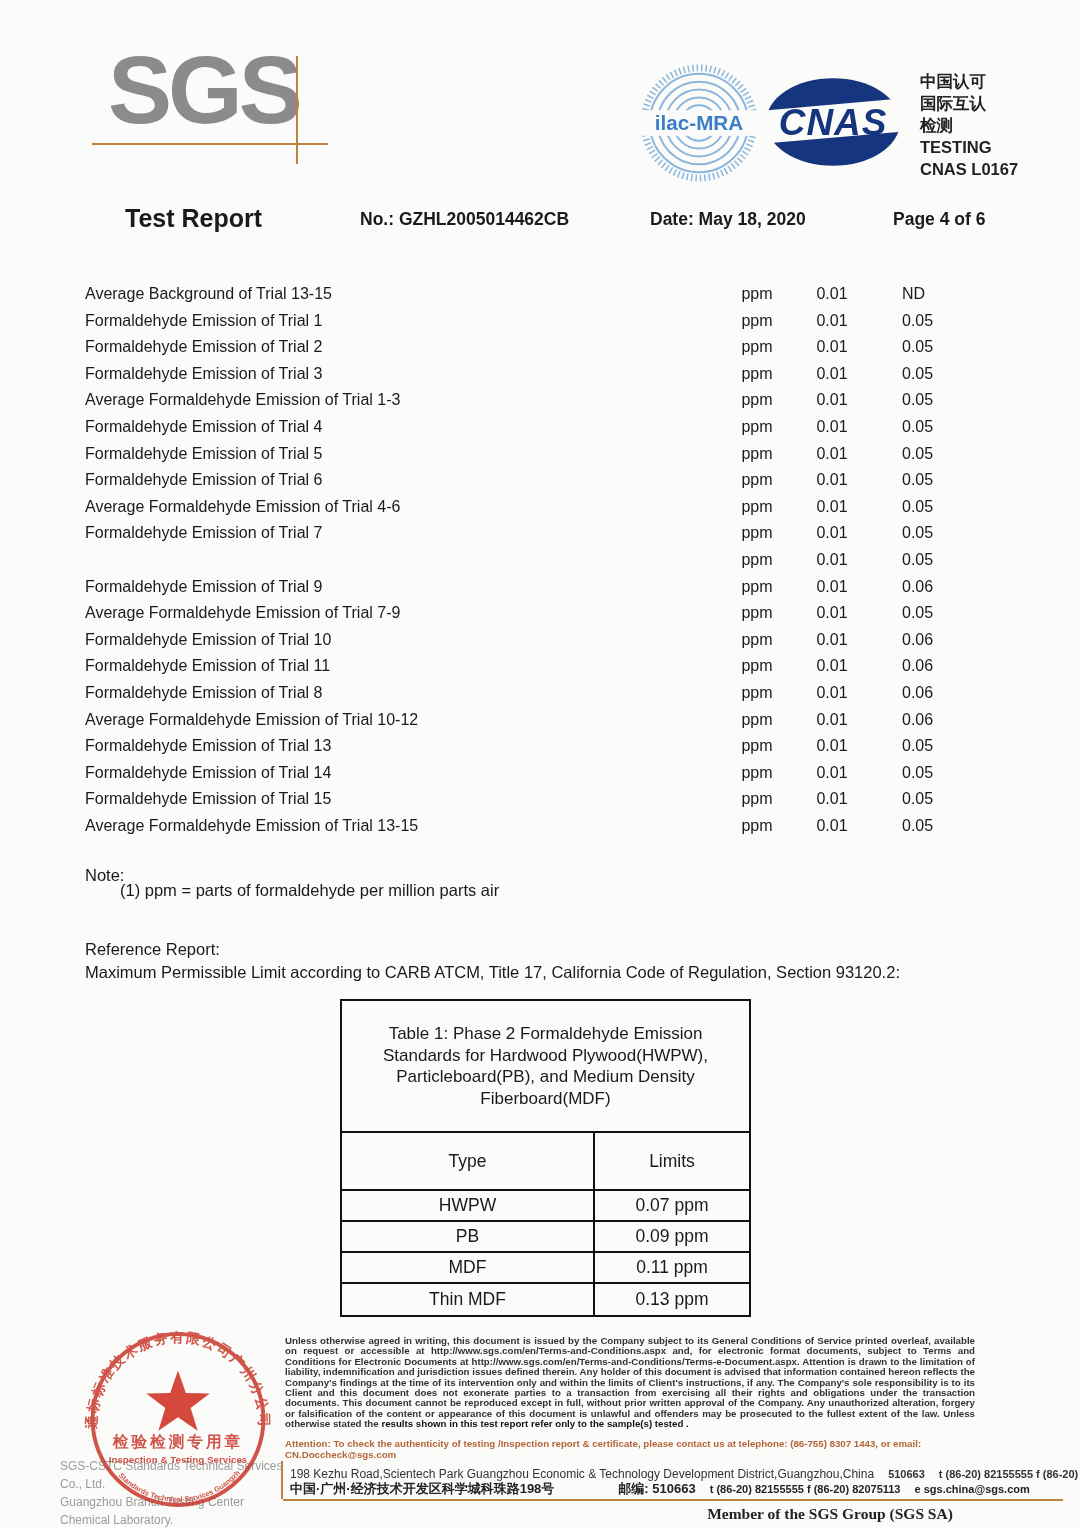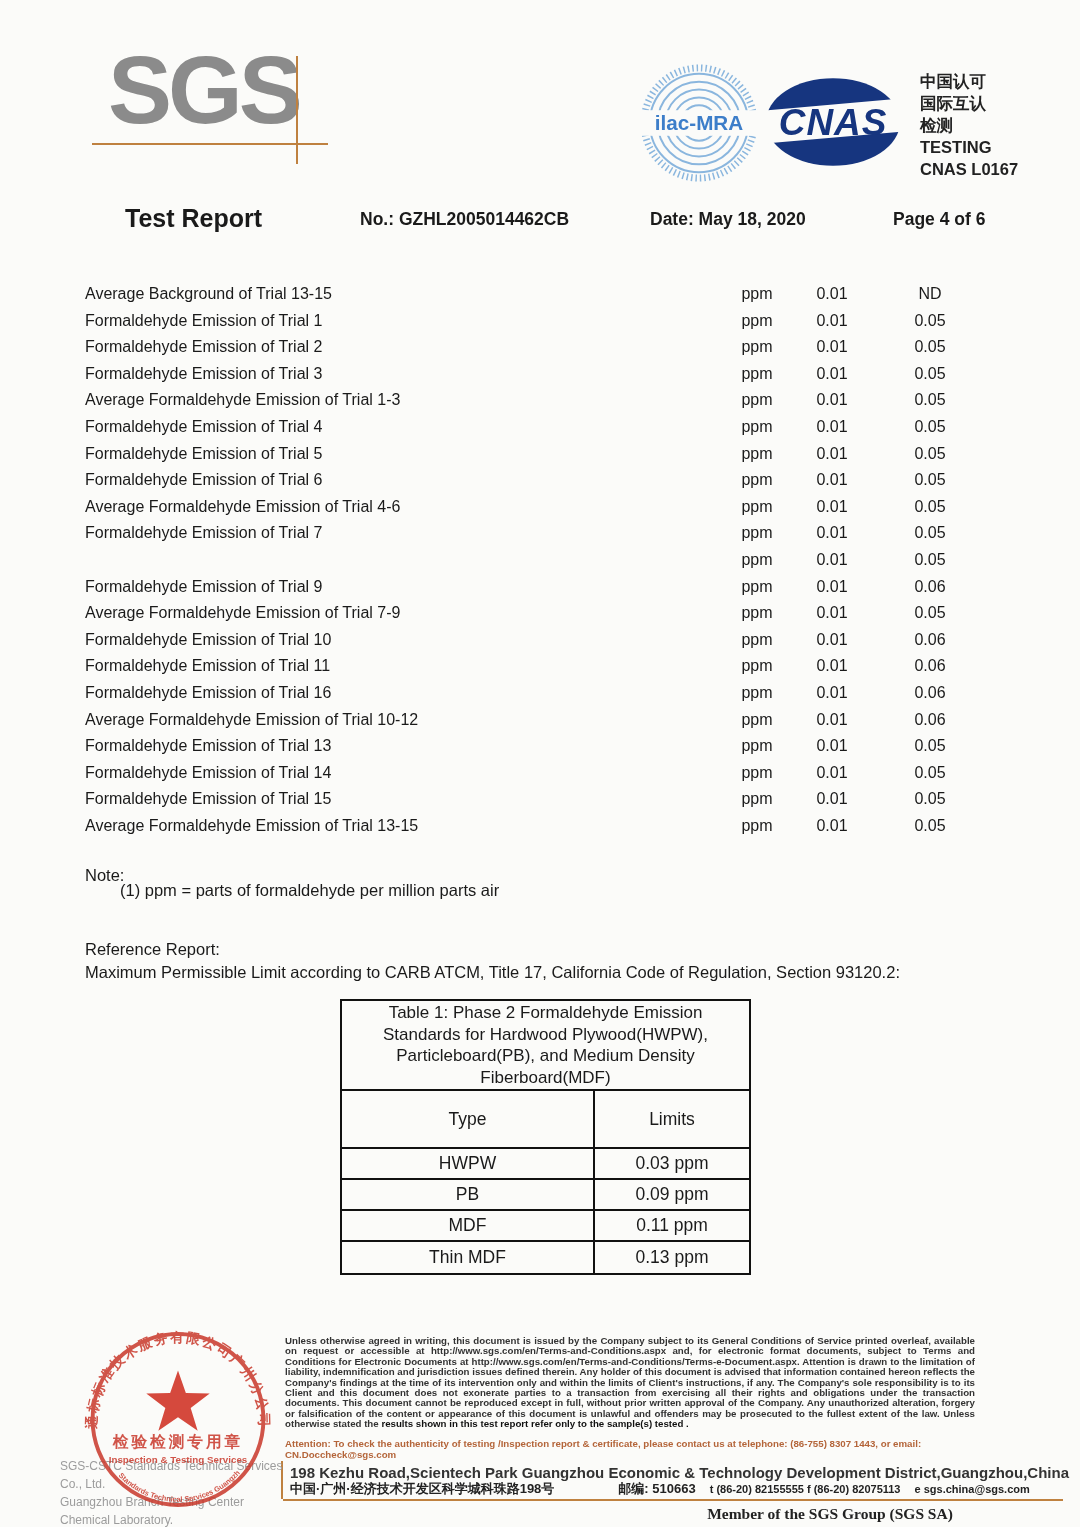--- a/index.html
+++ b/index.html
@@ -30,37 +30,37 @@
   .tb-title{left:125px;font-size:25px;}
   .tb-no{left:360px;top:209px !important;font-size:17.5px;}
   .tb-date{left:650px;top:209px !important;font-size:17.5px;}
   .tb-page{left:893px;top:209px !important;font-size:17.5px;}
   
   .results{position:absolute;left:85px;top:281px;width:900px;}
   .rrow{position:relative;height:26.6px;line-height:26.6px;font-size:16px;}
   .rrow .c-item{position:absolute;left:0;width:620px;white-space:nowrap;}
   .rrow .c-unit{position:absolute;left:640px;width:64px;text-align:center;}
   .rrow .c-mdl{position:absolute;left:715px;width:64px;text-align:center;}
-  .rrow .c-res{position:absolute;left:800px;width:90px;text-align:center;}
+  .rrow .c-res{position:absolute;left:817px;width:90px;text-align:left;}
   
   .note-label{position:absolute;left:85px;top:866px;font-size:16.5px;}
   .note-item{position:absolute;left:120px;top:881px;font-size:16.5px;}
   .ref-label{position:absolute;left:85px;top:940px;font-size:16.5px;}
   .ref-text{position:absolute;left:85px;top:963px;font-size:16.5px;}
   
   .limit-table{
     position:absolute;left:340px;top:999px;width:407px;
     border:2px solid #111;border-collapse:collapse;
     display:grid;grid-template-columns:253px 1fr;
     font-size:17.5px;text-align:center;
   }
   .lt-title{
     grid-column:1 / span 2;
     border-bottom:2px solid #111;
-    padding:1px 14px;line-height:21.5px;font-size:17px;
+    padding:22px 14px;line-height:21.5px;font-size:17px;
   }
   .lt-cell{
     border-bottom:2px solid #111;
     display:flex;align-items:center;justify-content:center;
     height:100%;box-sizing:border-box;
   }
   .lt-head{height:58px;}
   .lt-row{height:31px;}
   .lt-left{border-right:2px solid #111;}
   .lt-last{border-bottom:none;}
@@ -76,21 +76,21 @@
     text-align:justify;color:#333;
   }
   .legal .seg-underline{}
   .legal .seg-bold{color:#111;}
   .attention{
     position:absolute;left:285px;top:1438px;width:690px;
     font-size:9.7px;line-height:11px;font-weight:bold;color:#b4653a;
   }
   .addr-vline{position:absolute;left:281px;top:1461px;width:2px;height:38px;background:#bf8140;}
   .addr1{position:absolute;left:290px;top:1464px;width:760px;white-space:nowrap;color:#333;}
-  .addr1 .tiny{font-size:15px;font-weight:bold;}
+  .addr1 .tiny{font-size:12px;font-weight:normal;}
   .addr1 .small{font-size:11px;font-weight:bold;}
   .addr2{position:absolute;left:290px;top:1479px;width:760px;white-space:nowrap;color:#222;}
   .addr2 .cn{font-size:13px;font-weight:bold;}
   .addr2 .small{font-size:11px;font-weight:bold;}
   .foot-hline{position:absolute;left:283px;top:1499px;width:780px;height:2px;background:#bf8140;}
   .member{
     position:absolute;left:600px;top:1505px;width:460px;
     text-align:center;font-size:15.5px;font-weight:bold;color:#222;font-family:Liberation Serif, serif;
   }
   .sp{display:inline-block;width:14px;}
@@ -225,21 +225,21 @@
         <span class="c-mdl">0.01</span>
         <span class="c-res">0.06</span>
       </div>
       <div class="rrow">
         <span class="c-item">Formaldehyde Emission of Trial 11</span>
         <span class="c-unit">ppm</span>
         <span class="c-mdl">0.01</span>
         <span class="c-res">0.06</span>
       </div>
       <div class="rrow">
-        <span class="c-item">Formaldehyde Emission of Trial 16</span>
+        <span class="c-item">Formaldehyde Emission of Trial 8</span>
         <span class="c-unit">ppm</span>
         <span class="c-mdl">0.01</span>
         <span class="c-res">0.06</span>
       </div>
       <div class="rrow">
         <span class="c-item">Average Formaldehyde Emission of Trial 10-12</span>
         <span class="c-unit">ppm</span>
         <span class="c-mdl">0.01</span>
         <span class="c-res">0.06</span>
       </div>
@@ -273,21 +273,21 @@
   <div class="note-item">(1) ppm = parts of formaldehyde per million parts air</div>
 
   <div class="ref-label">Reference Report:</div>
   <div class="ref-text">Maximum Permissible Limit according to CARB ATCM, Title 17, California Code of Regulation, Section 93120.2:</div>
 
   <div class="limit-table">
     <div class="lt-title">Table 1: Phase 2 Formaldehyde Emission Standards for Hardwood Plywood(HWPW), Particleboard(PB), and Medium Density Fiberboard(MDF)</div>
     <div class="lt-cell lt-head lt-left">Type</div>
     <div class="lt-cell lt-head">Limits</div>
     <div class="lt-cell lt-row lt-left">HWPW</div>
-    <div class="lt-cell lt-row">0.03 ppm</div>
+    <div class="lt-cell lt-row">0.07 ppm</div>
     <div class="lt-cell lt-row lt-left">PB</div>
     <div class="lt-cell lt-row">0.09 ppm</div>
     <div class="lt-cell lt-row lt-left">MDF</div>
     <div class="lt-cell lt-row">0.11 ppm</div>
     <div class="lt-cell lt-row lt-left lt-last">Thin MDF</div>
     <div class="lt-cell lt-row lt-last">0.13 ppm</div>
   </div>
 
   <div class="company-lines">
     <div>SGS-CSTC Standards Technical Services Co., Ltd.</div>

